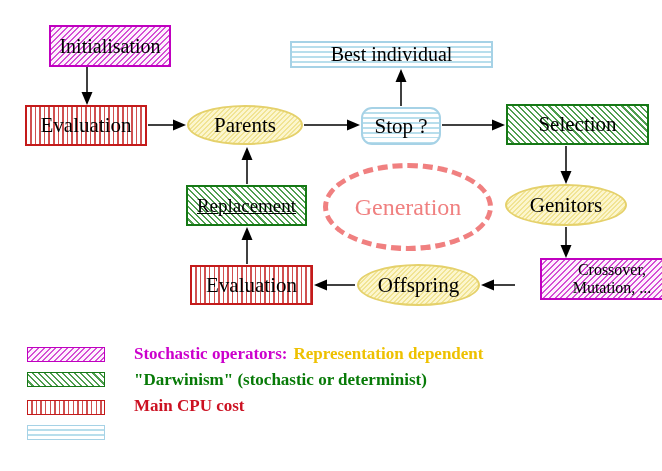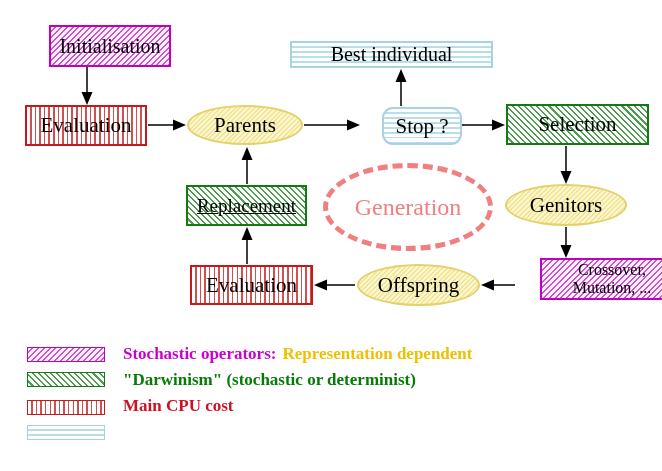--- a/index.html
+++ b/index.html
@@ -19,37 +19,37 @@
   .hatch-cyan    { border:2px solid #A6D2E6; background:repeating-linear-gradient(180deg,#FFFFFF 0 3.4px,#B8DEEC 3.4px 4.9px); }
   .hatch-yellow  { border:2px solid #E5D16B; background:repeating-linear-gradient(135deg,#FCF6CE 0 2px,#F1E494 2px 3.4px); }
 
   .ellipse { border-radius:50%; }
 
   
   #n-initialisation { left:25px;  top:25px;  width:122px; height:42px; font-size:20px; }
   #n-evaluation-top { left:25px;  top:105px; width:122px; height:41px; font-size:21px; }
   #n-best           { left:290px; top:41px;  width:203px; height:27px; font-size:20px; }
   #n-parents        { left:187px; top:105px; width:116px; height:40px; font-size:21px; }
-  #n-stop           { left:382px; top:107px; width:80px;  height:38px; font-size:21px; border-radius:11px; }
+  #n-stop           { left:361px; top:107px; width:80px;  height:38px; font-size:21px; border-radius:11px; }
   #n-selection      { left:506px; top:104px; width:143px; height:41px; font-size:21px; }
   #n-replacement    { left:186px; top:185px; width:121px; height:41px; font-size:19px;text-decoration:underline; }
   #n-generation     { left:323px; top:163px; width:170px; height:88px; font-size:24px;
                       border:5px dashed #F08080; border-radius:50%; color:#F08080; background:transparent; }
   #n-genitors       { left:505px; top:184px; width:122px; height:42px; font-size:21px; }
   #n-crossover      { left:516px; top:258px; width:144px; height:42px; font-size:16px; flex-direction:column; line-height:18px; }
   #n-offspring      { left:357px; top:264px; width:123px; height:42px; font-size:21px; }
   #n-evaluation-bot { left:190px; top:265px; width:123px; height:40px; font-size:21px; }
 
   
   .sw { position:absolute; left:27px; width:78px; height:15px; box-sizing:border-box; z-index:2; }
   .sw-1 { top:347px; border:1.5px solid #C000C0; background:repeating-linear-gradient(135deg,#FDF2FD 0 2.6px,#D44FD4 2.6px 4.1px); }
   .sw-2 { top:372px; border:1.5px solid #157815; background:repeating-linear-gradient(45deg,#FFFFFF 0 2.8px,#4F9E4F 2.8px 4.3px); }
   .sw-3 { top:400px; border:1.5px solid #C41A1A; background:repeating-linear-gradient(90deg,#FFFFFF 0 3.1px,#D05050 3.1px 4.6px); }
   .sw-4 { top:425px; border:1.5px solid #A6D2E6; background:repeating-linear-gradient(180deg,#FFFFFF 0 3.4px,#B8DEEC 3.4px 4.9px); }
-  .legend-text { position:absolute; left:123px; z-index:2; font-weight:bold; font-size:17px; white-space:nowrap; }
+  .legend-text { position:absolute; left:134px; z-index:2; font-weight:bold; font-size:17px; white-space:nowrap; }
   .lt-1 { top:344px; color:#CC00CC; }
   .lt-1 .part2 { color:#EEC100; padding-left:6px; }
   .lt-2 { top:370px; color:#077A07; }
   .lt-3 { top:396px; color:#CC1122; }
   .lt-4 { top:422px; color:#99CCEE; }
 </style>
 </head>
 <body>
 
 <div class="canvas">

